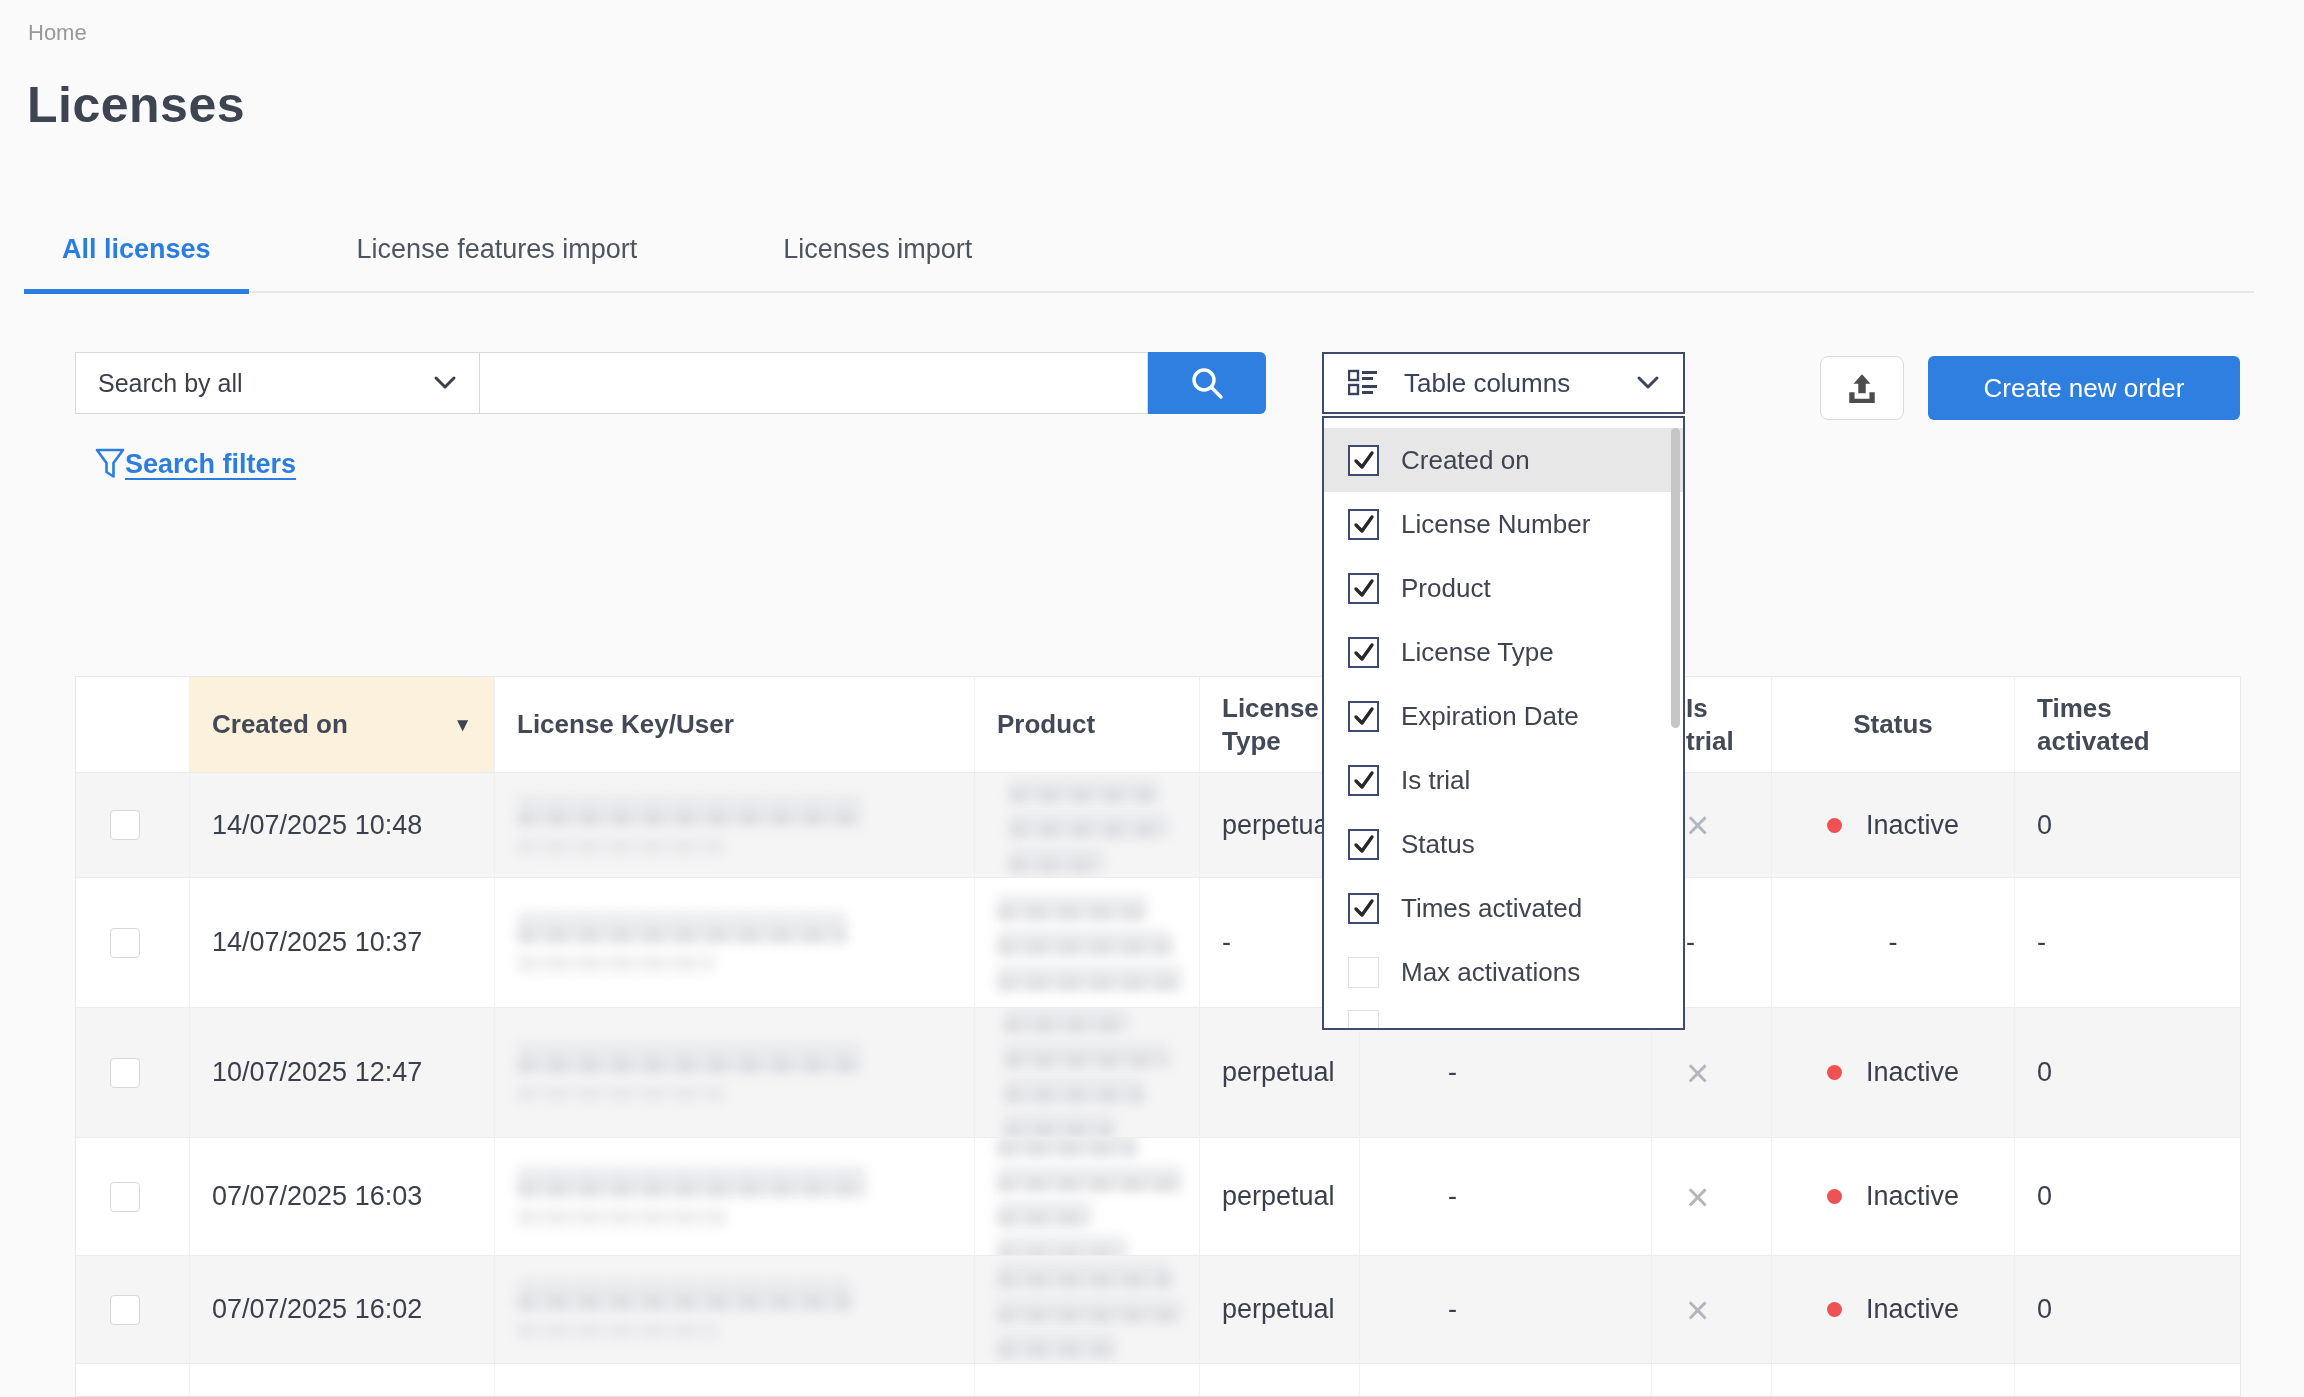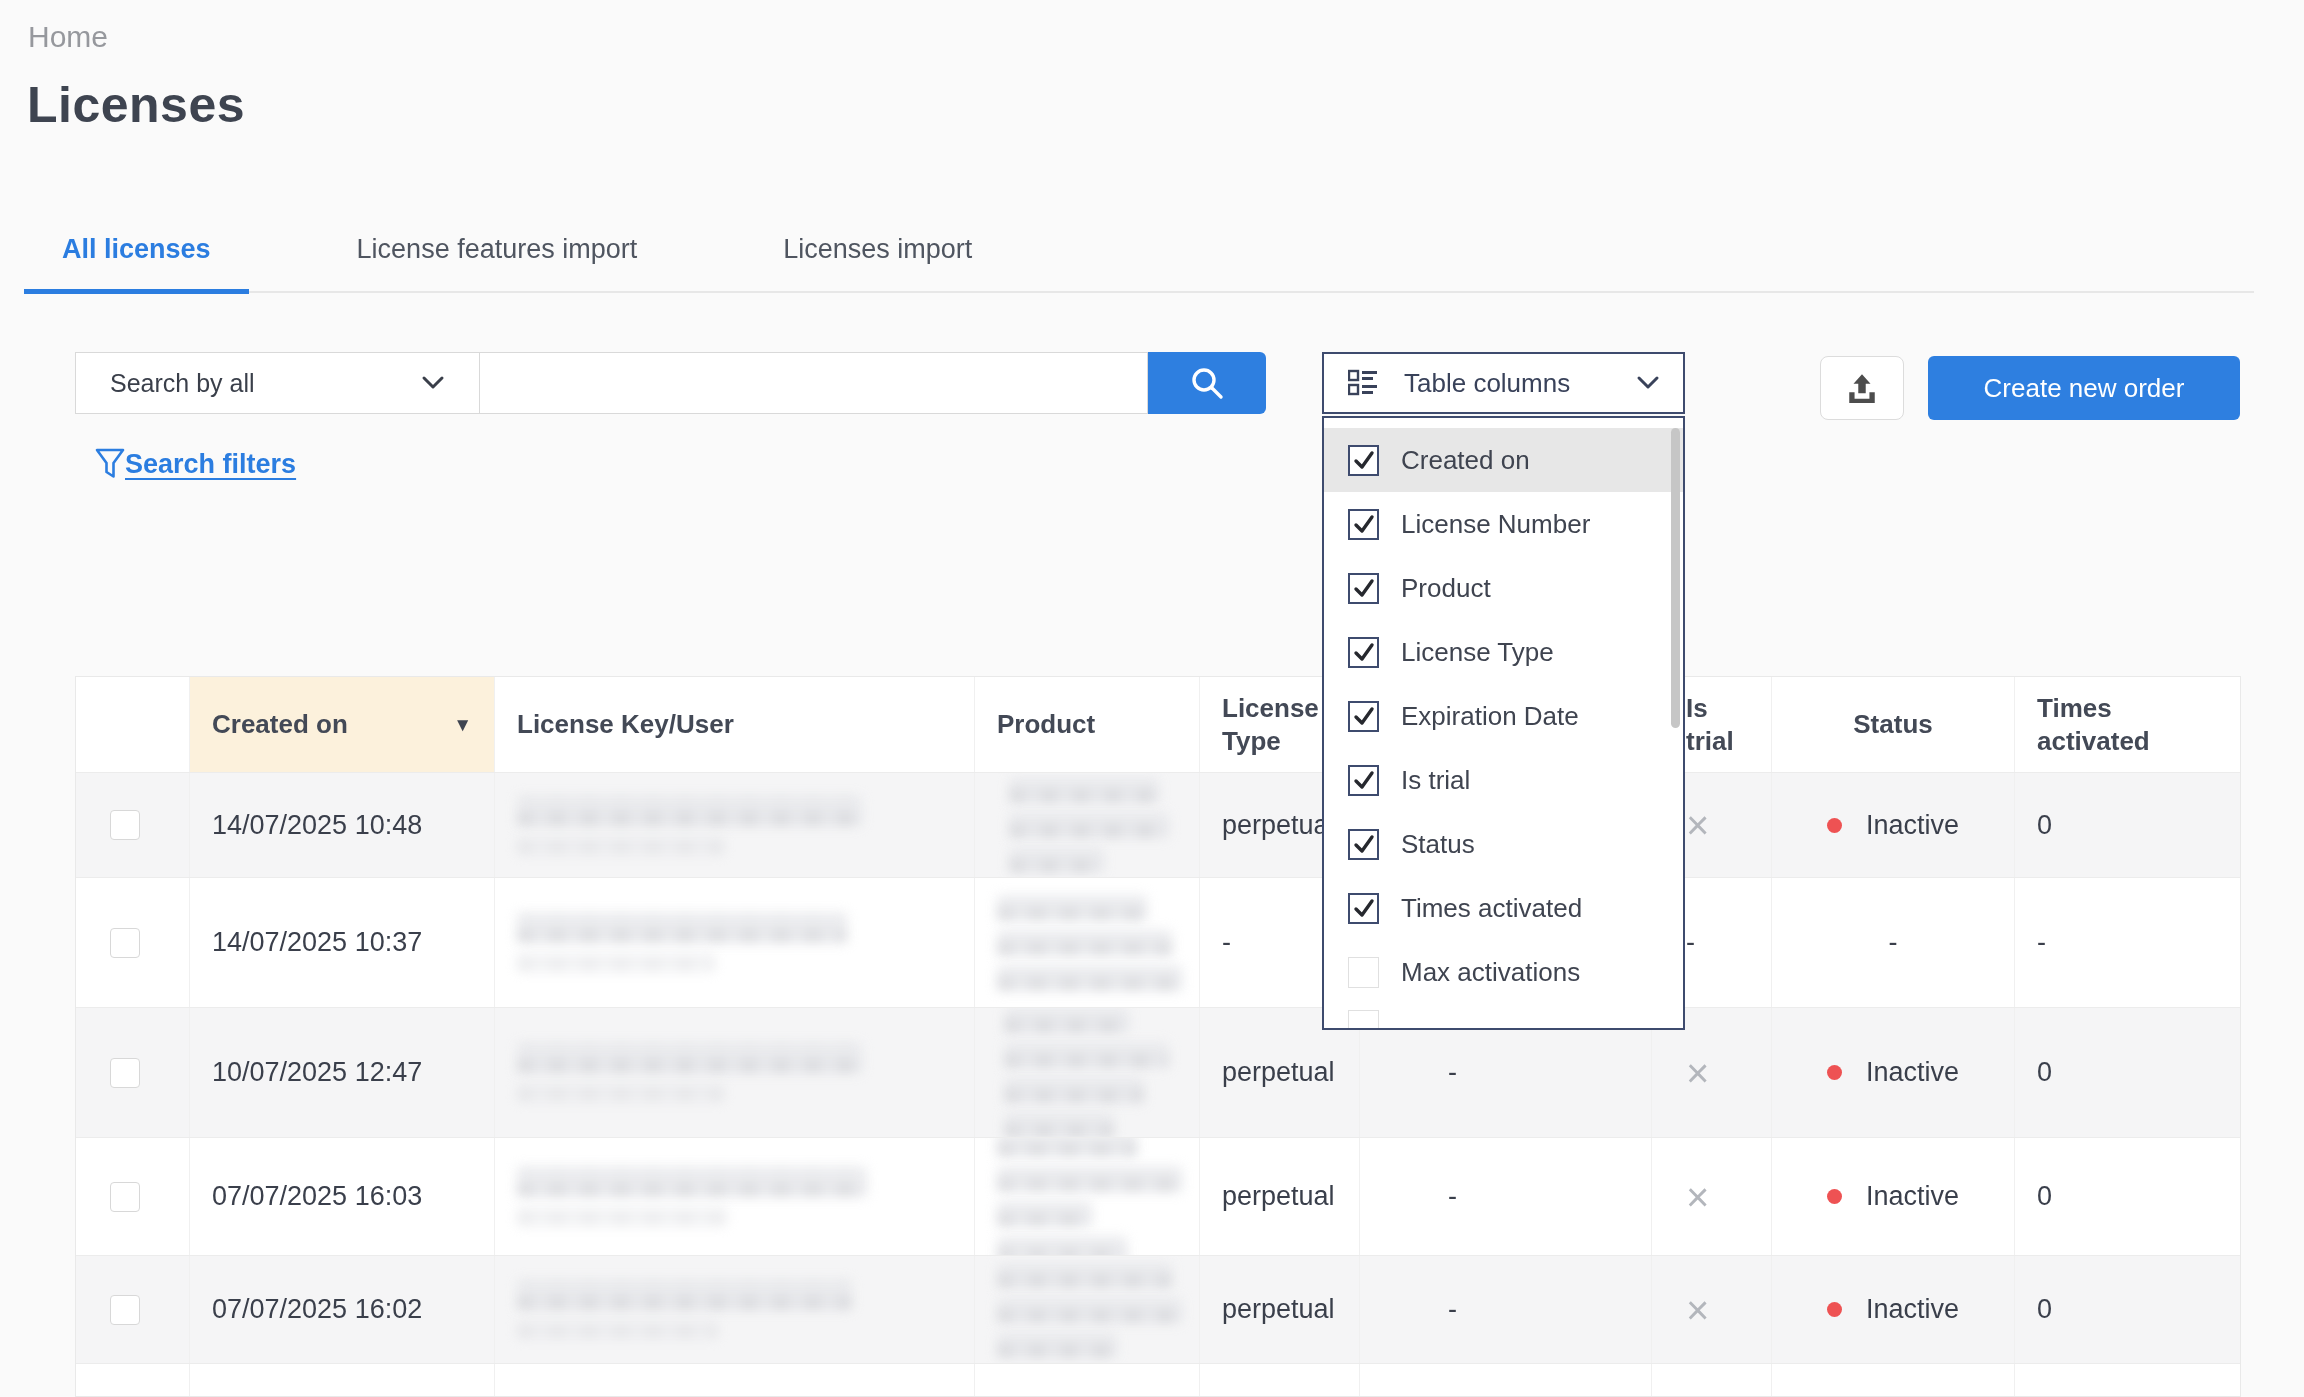--- a/index.html
+++ b/index.html
@@ -6,30 +6,30 @@
   html,body { width:2304px; height:1397px; }
   body {
     font-family:"Liberation Sans", sans-serif;
     background:#fafafa;
     overflow:hidden;
     color:#3f4450;
   }
   .page { position:relative; width:2304px; height:1397px; overflow:hidden; }
 
   
-  .breadcrumb { position:absolute; left:28px; top:20px; font-size:30px; color:#96989d; }
+  .breadcrumb { position:absolute; left:28px; top:20px; font-size:22px; color:#96989d; }
   .page-title { position:absolute; left:27px; top:76px; font-size:50px; font-weight:bold; color:#3e4450; letter-spacing:0.5px; }
 
   .tabs { position:absolute; left:24px; top:222px; right:50px; display:flex; border-bottom:2px solid #e7e7e7; }
   .tab { padding:12px 38px 24px 38px; font-size:27px; color:#4f5560; cursor:pointer; margin-right:70px; border-bottom:5px solid transparent; margin-bottom:-3px; }
   .tab.active { color:#2b7de0; font-weight:bold; border-bottom-color:#2b7de0; }
 
   
   .search-row { position:absolute; left:75px; top:352px; display:flex; height:62px; }
-  .search-scope { width:405px; height:62px; background:#fff; border:1px solid #d9d9d9; display:flex; align-items:center; padding:0 34px; cursor:pointer; }
+  .search-scope { width:405px; height:62px; background:#fff; border:1px solid #d9d9d9; display:flex; align-items:center; padding:0 22px; cursor:pointer; }
   .search-scope .lbl { font-size:25px; color:#3a3f4a; }
   .search-scope .chev { margin-left:auto; }
   .search-input { width:668px; height:62px; border:1px solid #d9d9d9; border-left:none; background:#fff; font-size:25px; padding:0 18px; outline:none; color:#3a3f4a; }
   .search-btn { width:118px; height:62px; background:#2e7fe0; border:none; border-radius:0 6px 6px 0; cursor:pointer; display:flex; align-items:center; justify-content:center; }
 
   .search-filters { position:absolute; left:95px; top:448px; display:flex; align-items:center; cursor:pointer; }
   .search-filters a { font-size:27px; font-weight:bold; color:#2b7de0; text-decoration:underline; text-underline-offset:5px; }
 
   
   .upload-btn { position:absolute; left:1820px; top:356px; width:84px; height:64px; background:#fff; border:1px solid #dcdcdc; border-radius:8px; cursor:pointer; display:flex; align-items:center; justify-content:center; }

